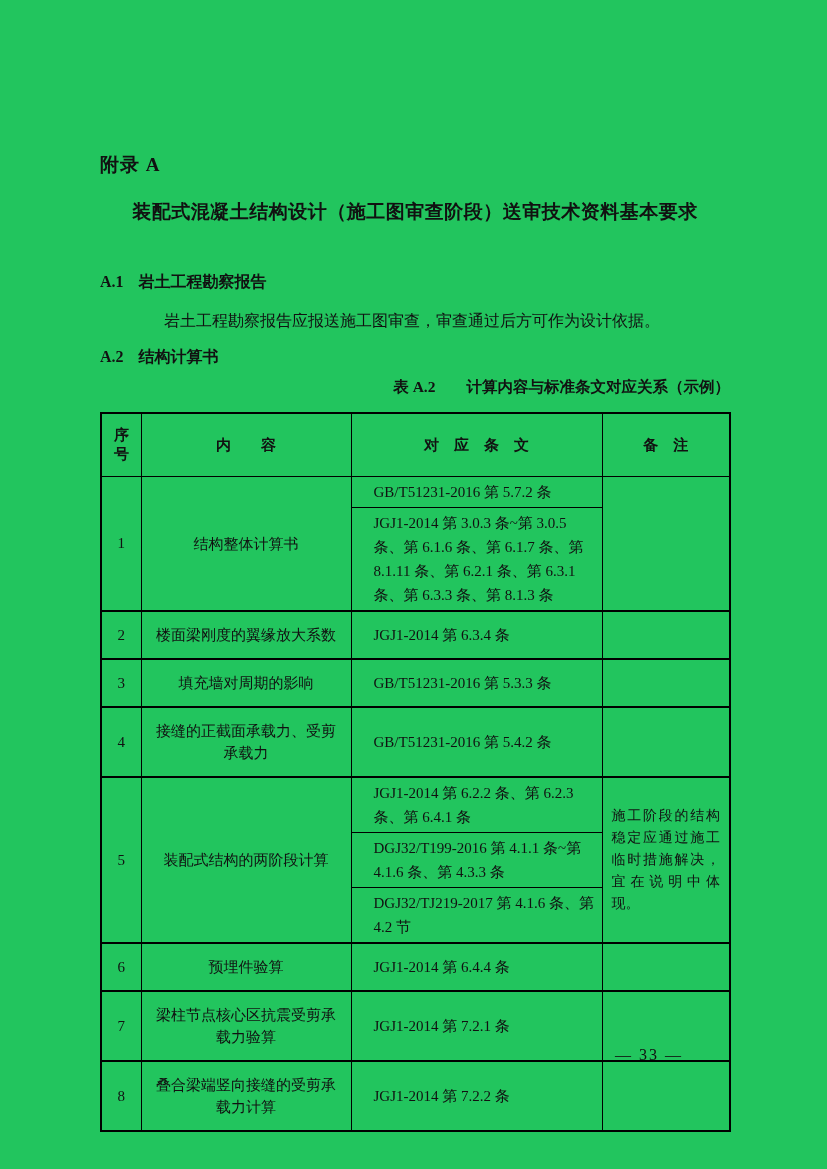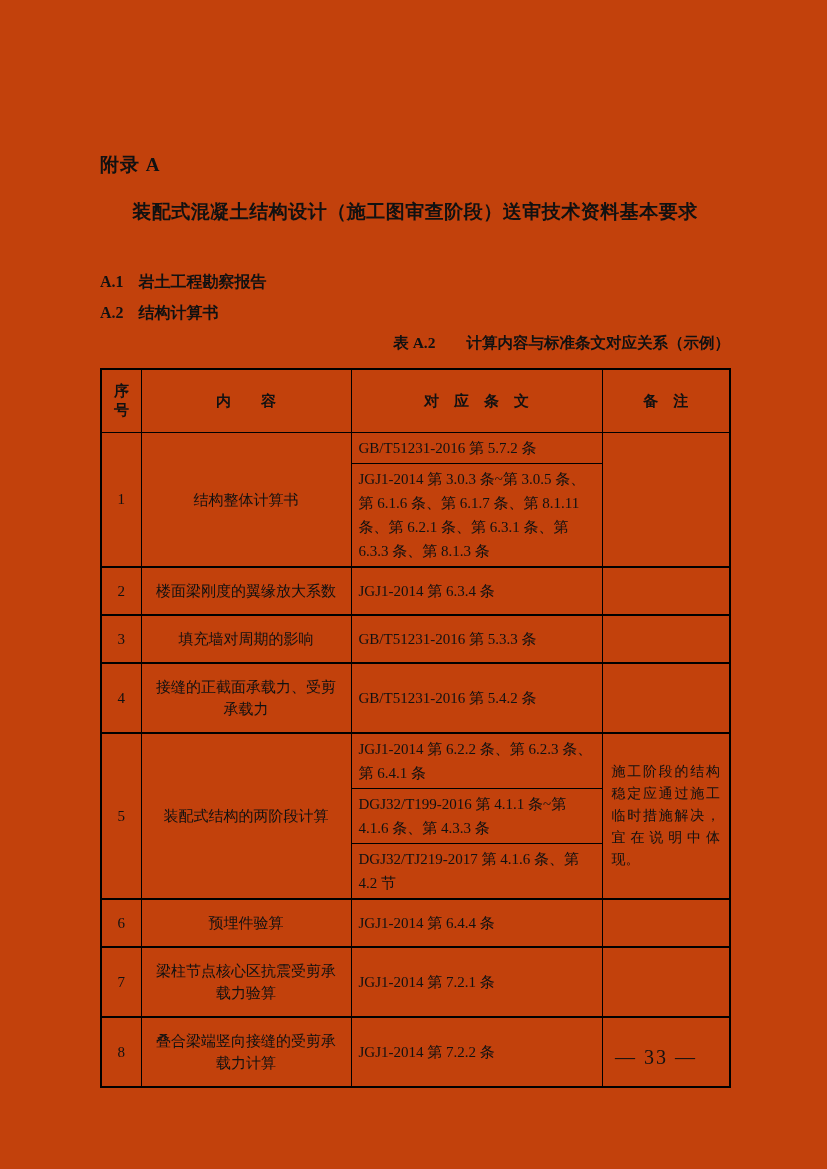--- a/index.html
+++ b/index.html
@@ -2,21 +2,21 @@
 <html><head>
 <meta charset="utf-8">
 <style>
   * { margin: 0; padding: 0; box-sizing: border-box; }
   html, body { background: #888; }
   .page {
     position: relative;
     width: 827px;
     height: 1169px;
     margin: 0 auto;
-    background: #c2410c;
+    background: #22c55e;
     color: #111;
     font-family: "Liberation Serif", "DejaVu Serif", serif;
     padding: 152px 97px 0 100px;
     overflow: hidden;
   }
   .appendix {
     font-size: 19px;
     font-weight: bold;
     letter-spacing: 1px;
   }
@@ -69,21 +69,21 @@
   td.content {
     text-align: center;
     vertical-align: middle;
     padding: 12px 8px;
     line-height: 22px;
     margin-left: 40px;
   }
   td.prov {
     text-align: left;
     vertical-align: middle;
-    padding: 3px 6px 3px 7px;
+    padding: 3px 6px 3px 22px;
     line-height: 24px;
     margin-left: 25px;
   }
   td.remark {
     vertical-align: middle;
     padding: 2px 9px;
     font-size: 14px;
     line-height: 22px;
     text-align: justify;
   }
@@ -96,36 +96,37 @@
   .tr-5a { height: 39px; }
   .tr-5b { height: 37px; }
   .tr-5c { height: 39px; }
   .tr-6 { height: 31px; }
   .tr-7 { height: 33px; }
   .tr-8 { height: 43px; }
   .page-num {
     position: absolute;
     top: 1046px;
     left: 615px;
-    font-size: 20px;
+    font-size: 16px;
     letter-spacing: 2px;
   }
 </style>
 </head>
 <body>
 
 <div class="page">
 
   <div class="appendix">附录 A</div>
 
   <div class="doc-title">装配式混凝土结构设计（施工图审查阶段）送审技术资料基本要求</div>
 
   <div class="sec-heading">
     <span class="sec-num">A.1</span><span class="sec-title">岩土工程勘察报告</span>
   </div>
+  <p class="body-para">岩土工程勘察报告应报送施工图审查，审查通过后方可作为设计依据。</p>
 
   <div class="sec-heading second">
     <span class="sec-num">A.2</span><span class="sec-title">结构计算书</span>
   </div>
 
   <div class="table-caption">表 A.2　　计算内容与标准条文对应关系（示例）</div>
 
   <table class="doc-table">
     <colgroup>
       <col style="width:40px">

